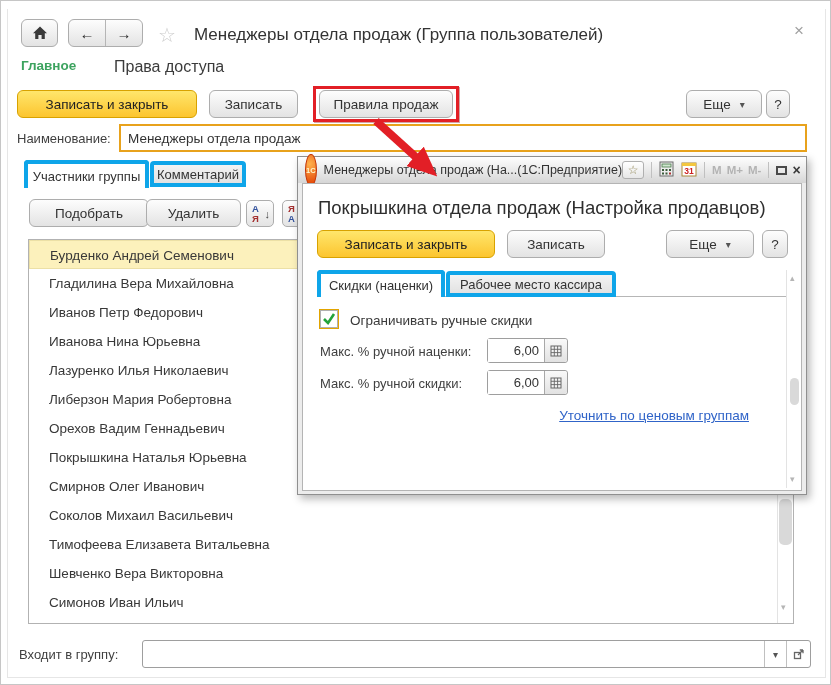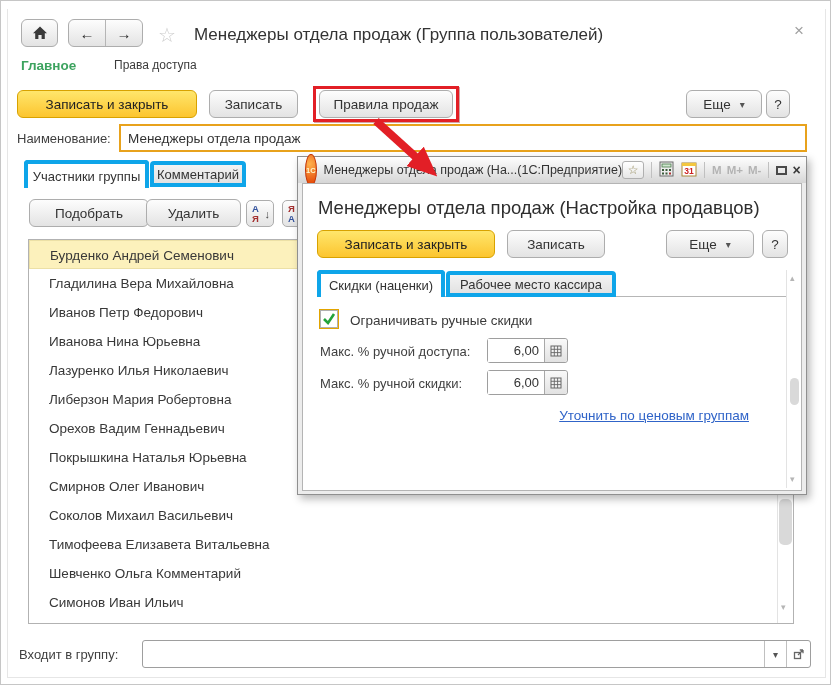--- a/index.html
+++ b/index.html
@@ -97,21 +97,21 @@
   <div class="btn" style="left:67px;top:18px;width:75px;padding:0;">
     <div style="width:37px;text-align:center;font-size:15px;font-weight:bold;color:#2b2b2b;"><span>←</span></div>
     <div style="width:1px;height:26px;background:#b5b5b5;"></div>
     <div style="width:37px;text-align:center;font-size:15px;font-weight:bold;color:#2b2b2b;"><span>→</span></div>
   </div>
   <div class="abs" style="left:157px;top:22px;font-size:20px;color:#cdcdcd;"><span>☆</span></div>
   <div class="abs" style="left:193px;top:24px;font-size:17px;color:#333;white-space:nowrap;">Менеджеры отдела продаж (Группа пользователей)</div>
   <div class="abs" style="left:793px;top:20px;font-size:17px;color:#a0a0a0;"><span>×</span></div>
 
   <div class="abs" style="left:20px;top:57px;font-size:13.5px;font-weight:bold;color:#3da35f;">Главное</div>
-  <div class="abs" style="left:113px;top:57px;font-size:12px;color:#3b3b3b;">Права доступа</div>
+  <div class="abs" style="left:113px;top:57px;font-size:16px;color:#3b3b3b;">Права доступа</div>
 
   <button class="btn y" style="left:16px;top:89px;width:180px;">Записать и закрыть</button>
   <button class="btn" style="left:208px;top:89px;width:89px;">Записать</button>
   <button class="btn" style="left:318px;top:89px;width:134px;">Правила продаж</button>
   <button class="btn" style="left:685px;top:89px;width:76px;">
     <span>Еще</span>
     <span class="caret">▾</span>
   </button>
   <button class="btn" style="left:765px;top:89px;width:24px;">?</button>
 
@@ -145,21 +145,21 @@
     <div class="row">Гладилина Вера Михайловна</div>
     <div class="row">Иванов Петр Федорович</div>
     <div class="row">Иванова Нина Юрьевна</div>
     <div class="row">Лазуренко Илья Николаевич</div>
     <div class="row">Либерзон Мария Робертовна</div>
     <div class="row">Орехов Вадим Геннадьевич</div>
     <div class="row">Покрышкина Наталья Юрьевна</div>
     <div class="row">Смирнов Олег Иванович</div>
     <div class="row">Соколов Михаил Васильевич</div>
     <div class="row">Тимофеева Елизавета Витальевна</div>
-    <div class="row">Шевченко Ольга Комментарий</div>
+    <div class="row">Шевченко Вера Викторовна</div>
     <div class="row">Симонов Иван Ильич</div>
   </div>
 
   <div class="abs" style="left:776px;top:239px;width:1px;height:383px;background:#e3e3e3;"></div>
   <div class="thumb" style="left:778px;top:498px;width:13px;height:46px;"></div>
   <div class="scroll-arrow" style="left:780px;top:602px;">▾</div>
 
   <div class="lbl" style="left:18px;top:646px;">Входит в группу:</div>
   <div class="field" style="left:141px;top:639px;width:669px;height:28px;border-radius:3px;display:flex;">
     <input style="flex: 1 1 0%;" value="">
@@ -211,42 +211,42 @@
         <span class="mem">M</span>
         <span class="mem">M+</span>
         <span class="mem">M-</span>
         <div class="tb-sep"></div>
         <div class="maxbox"></div>
         <span class="winbtn"><span>×</span></span>
       </div>
     </div>
 
     <div class="dlg-content">
-      <div class="dlg-heading">Менеджеры отдела продаж (Настройка продавцов)</div>
+      <div class="dlg-heading">Покрышкина отдела продаж (Настройка продавцов)</div>
 
       <button class="btn y" style="left:14px;top:46px;width:178px;">Записать и закрыть</button>
       <button class="btn" style="left:204px;top:46px;width:98px;">Записать</button>
       <button class="btn" style="left:363px;top:46px;width:88px;">
         <span>Еще</span>
         <span class="caret">▾</span>
       </button>
       <button class="btn" style="left:459px;top:46px;width:26px;">?</button>
 
       <div class="abs" style="left:14px;top:112px;width:470px;height:1px;background:#b6b6b6;"></div>
       <div class="tab on" style="left:14px;top:86px;width:128px;height:27px;">Скидки (наценки)</div>
       <div class="tab" style="left:143px;top:87px;width:170px;height:26px;">Рабочее место кассира</div>
 
       <div class="checkbox" style="left:17px;top:126px;">
         <svg width="16" height="16" viewBox="0 0 16 16">
           <path d="M3,8 L7,12 L13,3" stroke="#23a33b" stroke-width="2.6" fill="none"></path>
         </svg>
       </div>
       <div class="abs" style="left:47px;top:129px;font-size:13.5px;color:#3a3a3a;white-space:nowrap;">Ограничивать ручные скидки</div>
 
-      <div class="lbl" style="left:17px;top:160px;">Макс. % ручной доступа:</div>
+      <div class="lbl" style="left:17px;top:160px;">Макс. % ручной наценки:</div>
       <div class="numwrap" style="left:184px;top:154px;">
         <input value="6,00" style="">
         <div class="numbtn">
           <svg width="12" height="12" viewBox="0 0 12 12">
             <rect x="1" y="1" width="10" height="10" fill="#f2f2f2" stroke="#666"></rect>
             <path d="M1,4.3 H11 M1,7.6 H11 M4.3,1 V11 M7.6,1 V11" stroke="#666" stroke-width="0.9"></path>
           </svg>
         </div>
       </div>
 

